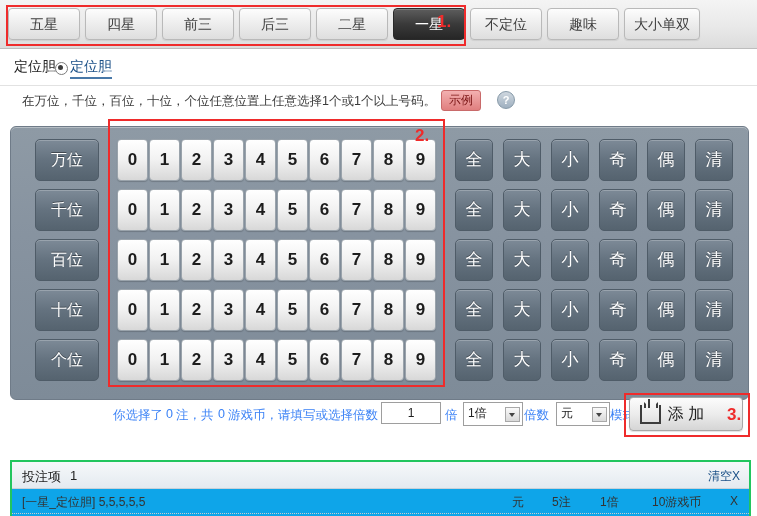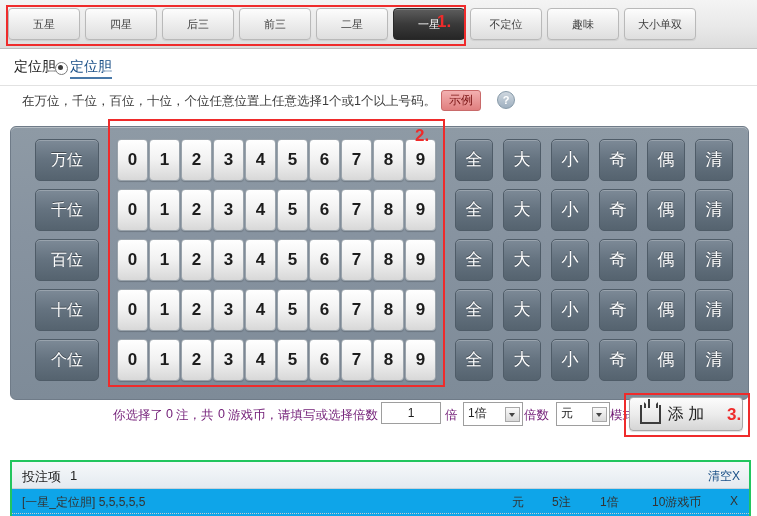--- a/index.html
+++ b/index.html
@@ -17,21 +17,21 @@
     position:absolute;left:0;top:0;width:757px;height:48px;
     background:linear-gradient(to bottom,#f4f4f4 0%,#e9e9e9 55%,#dcdcdc 100%);
     border-bottom:1px solid #bdbdbd;
   }
   .tabs{
     position:absolute;left:8px;top:8px;display:flex;gap:5px;
   }
   .tab{
     min-width:52px;height:30px;line-height:30px;text-align:center;
     padding:0 9px;
-    font-size:11px;color:#3d3d3d;
+    font-size:14px;color:#3d3d3d;
     background:linear-gradient(to bottom,#fdfdfd 0%,#ededed 50%,#dedede 100%);
     border:1px solid #b9b9b9;border-radius:4px;
     box-shadow:0 1px 1px rgba(0,0,0,.08);
     cursor:pointer;white-space:nowrap;
   }
   .tab.active{
     background:linear-gradient(to bottom,#5d5d5d 0%,#3a3a3a 50%,#262626 100%);
     color:#ffffff;border-color:#2a2a2a;
     box-shadow:inset 0 1px 0 rgba(255,255,255,.2);
   }
@@ -109,21 +109,21 @@
     background:linear-gradient(to bottom,#7d8a97 0%,#64727f 50%,#55636f 100%);
     border:1px solid #4f5c68;border-radius:5px;
     text-shadow:0 -1px 0 rgba(0,0,0,.4);
     box-shadow:inset 0 1px 0 rgba(255,255,255,.22);
     cursor:pointer;
   }
   
   .betline{
     position:absolute;left:0;top:398px;width:757px;height:36px;
   }
-  .betline .t{position:absolute;top:9px;font-size:12.5px;color:#701a75;}
+  .betline .t{position:absolute;top:9px;font-size:12.5px;color:#3b82f6;}
   .red{color:#e02020;}
   .multi-input{
     position:absolute;left:381px;top:4px;width:58px;height:20px;
     border:1px solid #9e9e9e;background:#fff;text-align:center;font-size:12px;
     line-height:20px;color:#222;
   }
   .sel-box{
     position:absolute;top:4px;height:22px;border:1px solid #9e9e9e;background:#fff;
     font-size:12px;color:#222;line-height:20px;padding-left:4px;cursor:pointer;
   }
@@ -177,22 +177,22 @@
   .listrow .c{position:absolute;top:5px;font-size:12px;color:#333;}
   .delx{position:absolute;right:11px;top:5px;font-size:12px;color:#333;cursor:pointer;}
 </style>
 </head>
 <body>
 
 <div class="tabbar">
   <div class="tabs">
     <div class="tab">五星</div>
     <div class="tab">四星</div>
+    <div class="tab">前三</div>
     <div class="tab">后三</div>
-    <div class="tab">前三</div>
     <div class="tab">二星</div>
     <div class="tab active">一星</div>
     <div class="tab">不定位</div>
     <div class="tab">趣味</div>
     <div class="tab">大小单双</div>
   </div>
 </div>
 <div class="anno" style="left:6px;top:5px;width:456px;height:37px;"></div>
 <div class="anno-num" style="left:437px;top:12px;">1.</div>
 

